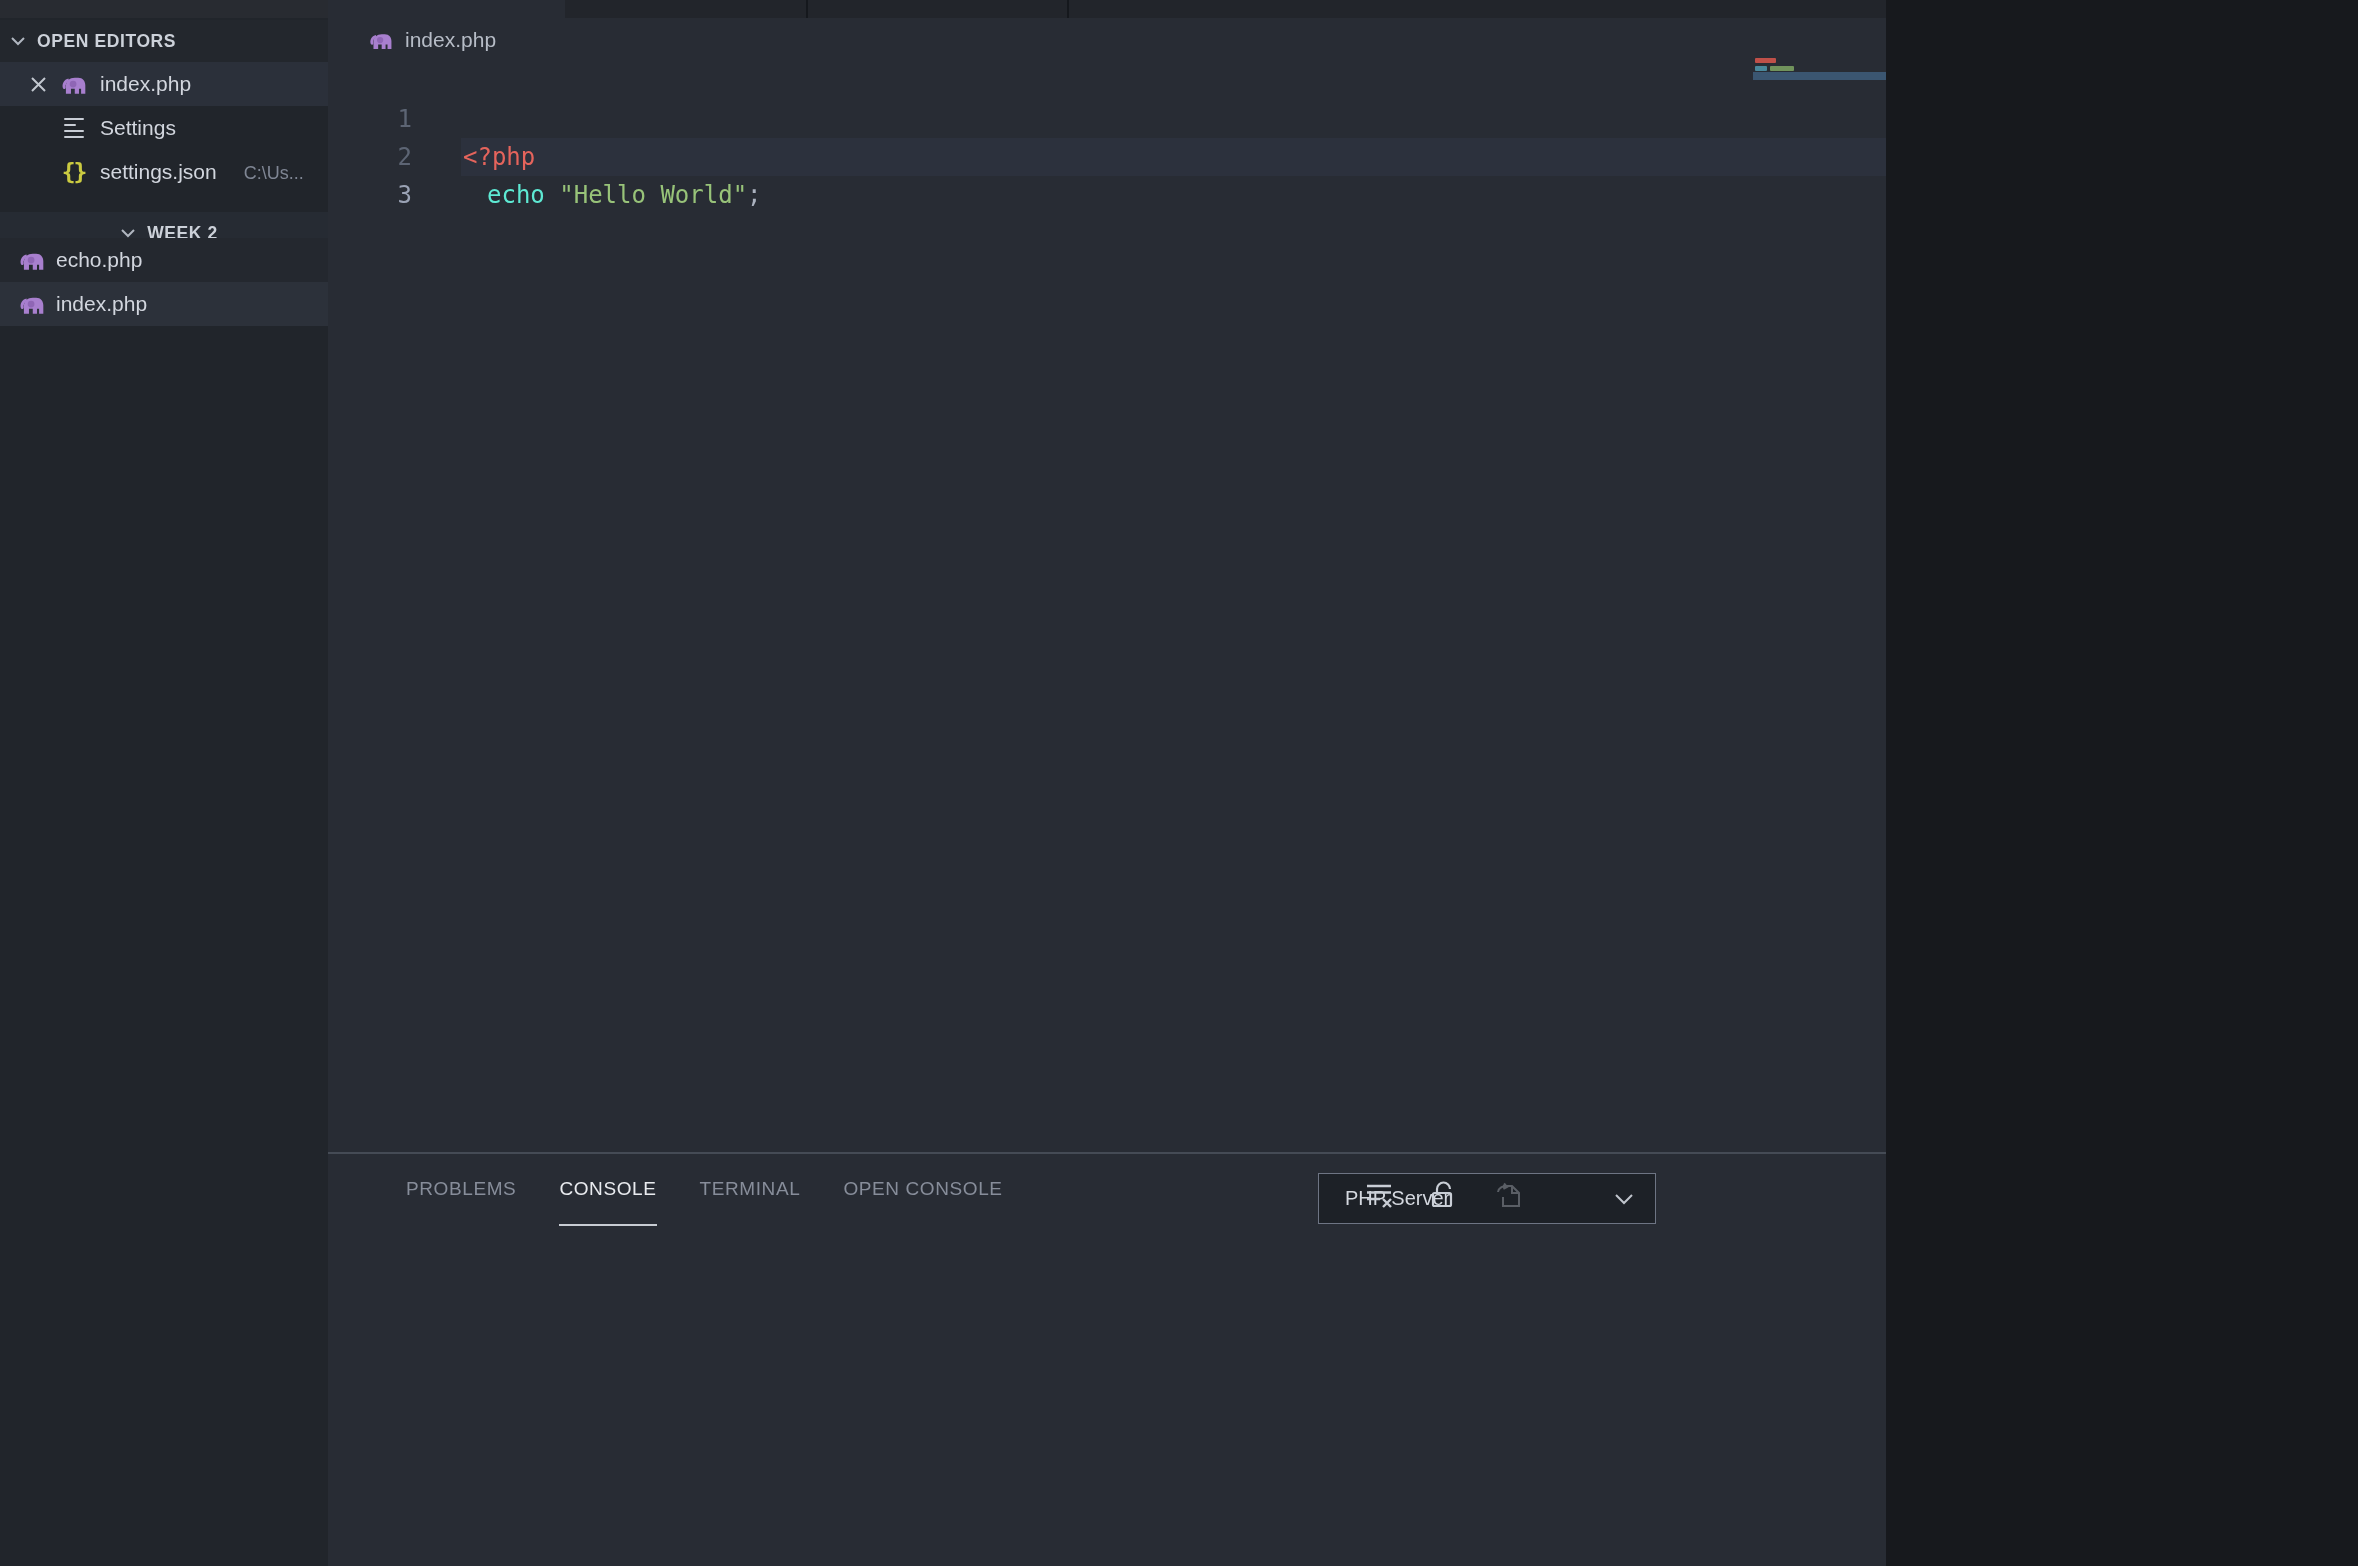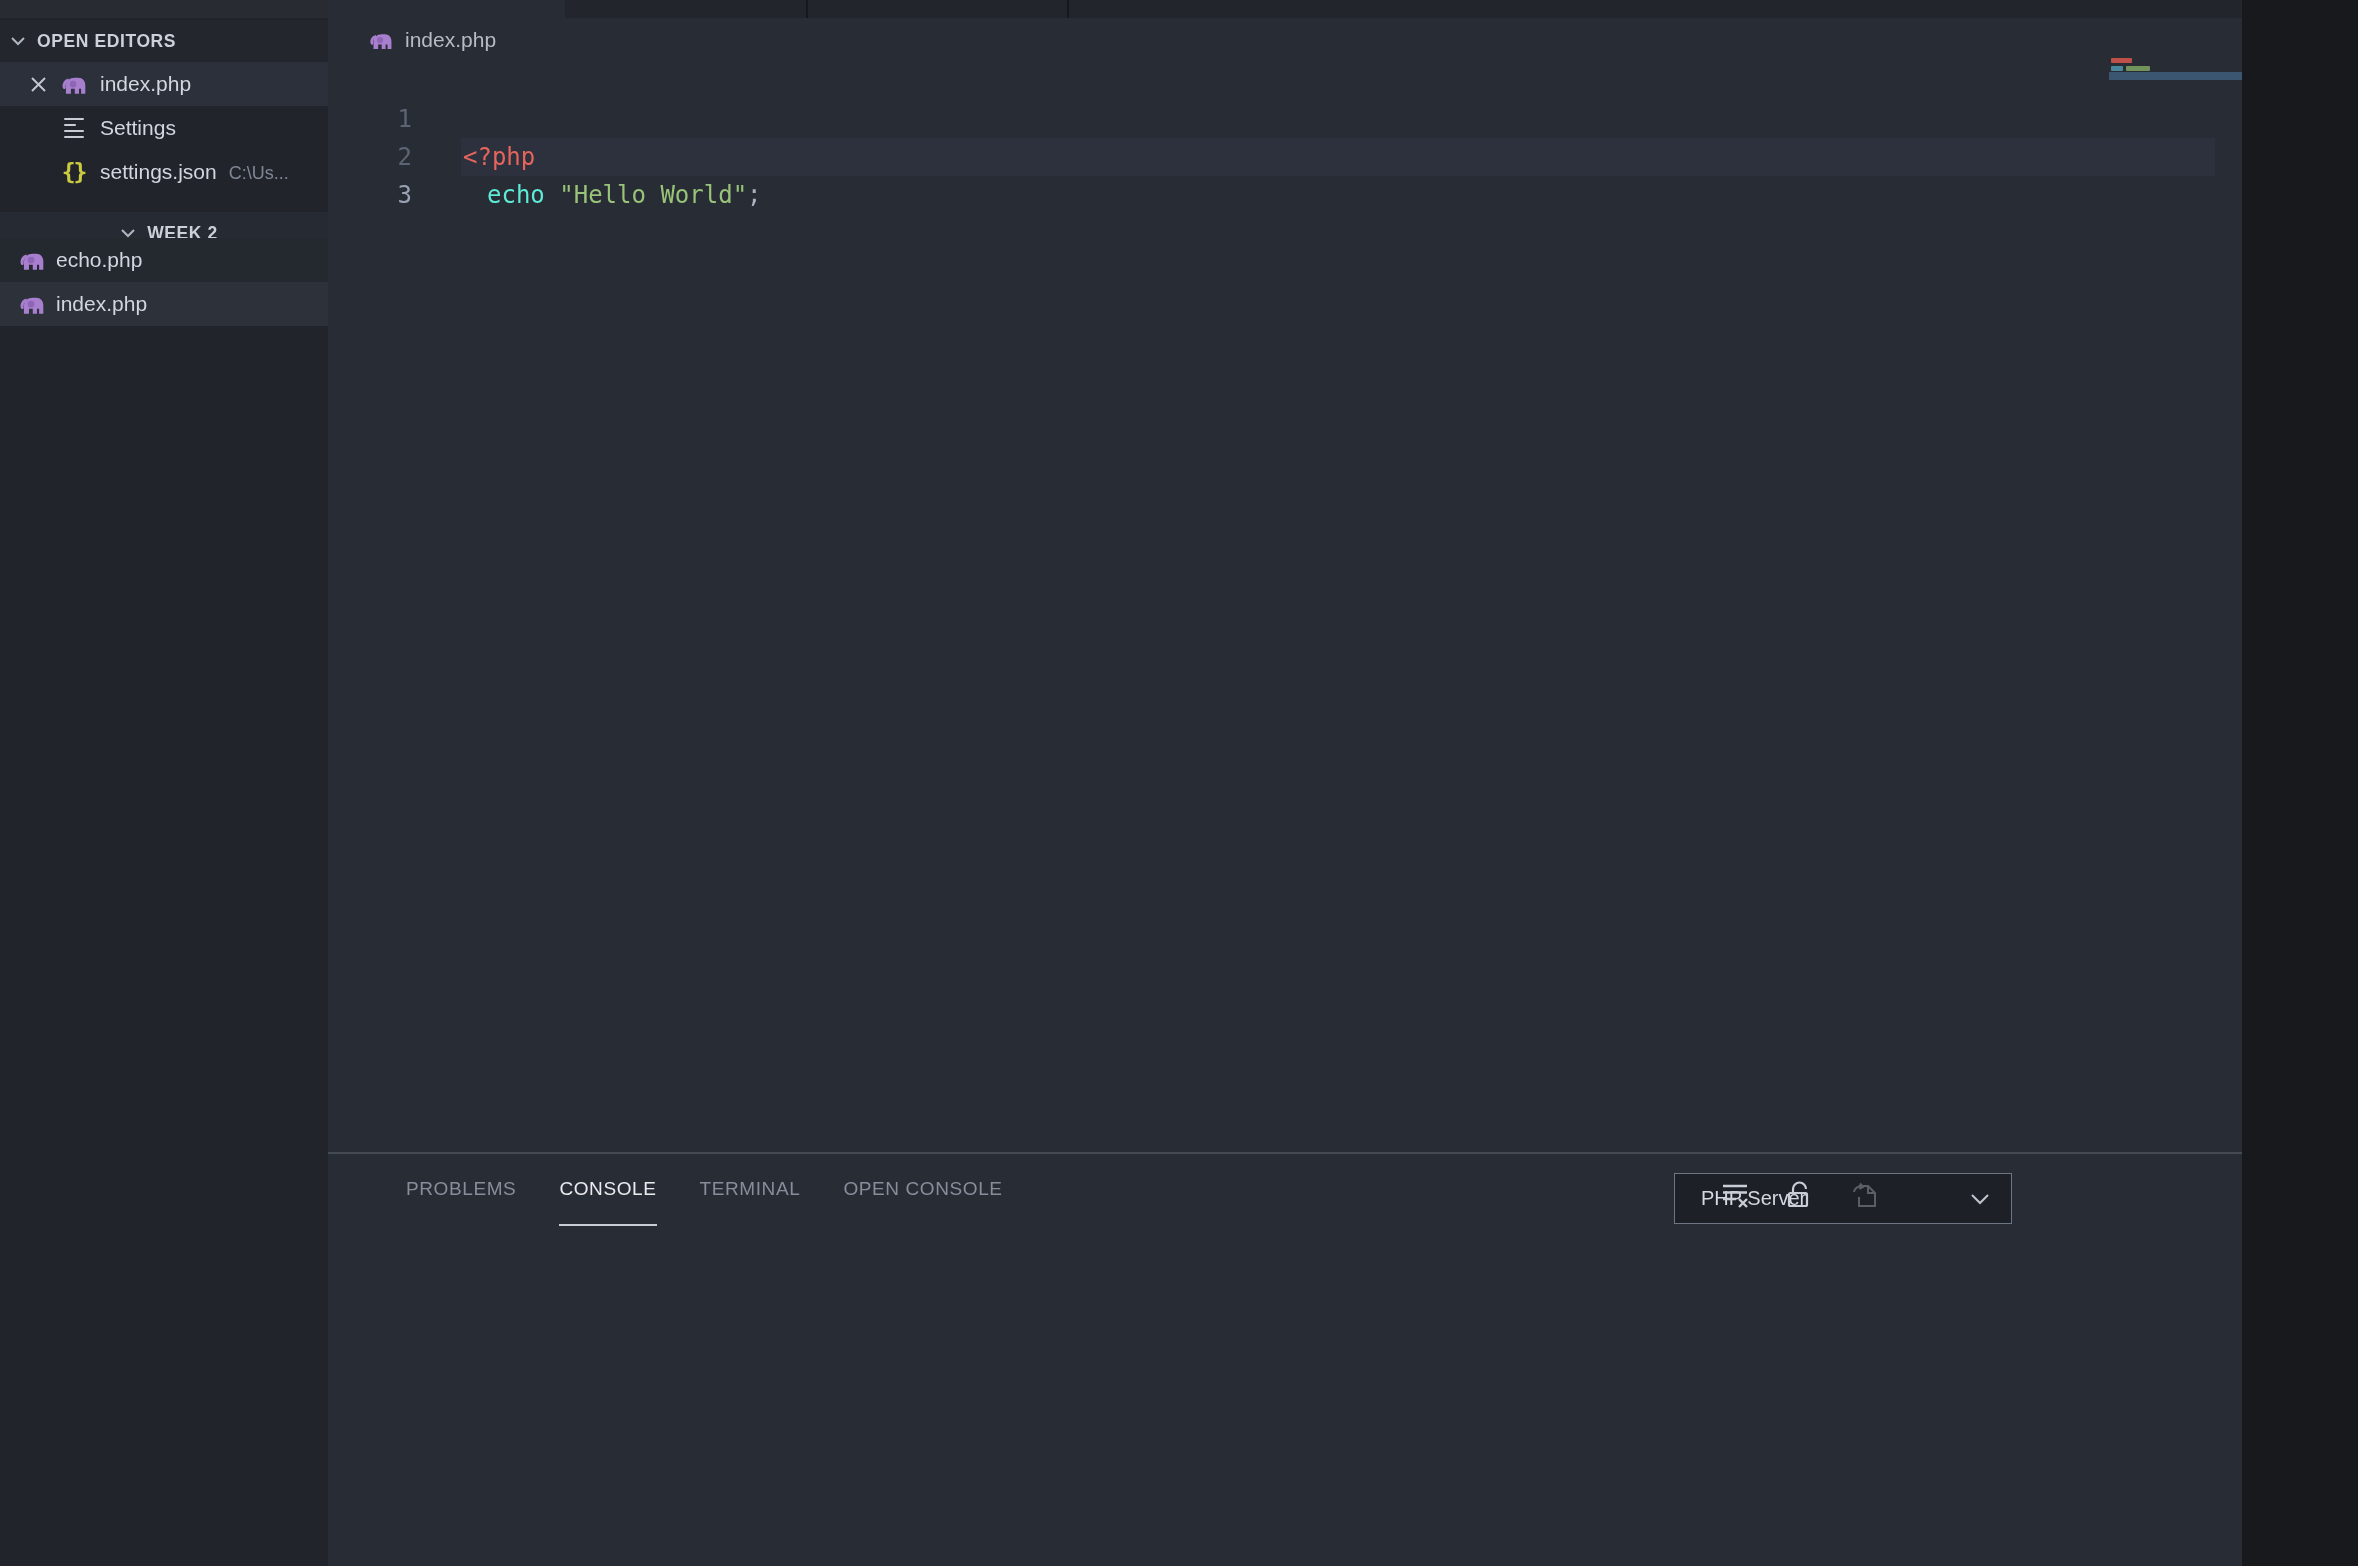--- a/index.html
+++ b/index.html
@@ -1,17 +1,17 @@
 <!DOCTYPE html>
 <html><head>
 <meta charset="utf-8">
 <style>
   html,body{margin:0;padding:0;background:#17191d;}
   .app{
-    position:relative;width:2242px;height:1566px;overflow:hidden;
+    position:relative;width:1886px;height:1566px;overflow:hidden;
     background:#282c34;font-family:"Liberation Sans",sans-serif;
     -webkit-font-smoothing:antialiased;
   }
   
   .sidebar{position:absolute;left:0;top:0;width:328px;height:1566px;background:#21252b;}
   .sidebar-top-strip{position:absolute;left:0;top:0;width:100%;height:18px;background:#282b31;}
   .section-header{
     position:absolute;left:0;width:100%;height:42px;display:flex;align-items:center;
     color:#ccd1d9;font-size:17.5px;font-weight:bold;letter-spacing:.6px;
   }
@@ -26,21 +26,21 @@
   .row-settings{top:106px;}
   .row-json{top:150px;}
   .row-echo{top:238px;background:#24282f;}
   .row-idx-week{top:282px;background:#2c313a;}
   .close-x{width:19px;height:19px;margin-left:29px;display:flex;}
   .file-ico{width:27px;height:27px;display:flex;align-items:center;justify-content:center;}
   .ico-at-60{position:absolute;left:60px;}
   .ico-at-18{position:absolute;left:18px;}
   .lbl-at-100{position:absolute;left:100px;white-space:nowrap;}
   .lbl-at-56{position:absolute;left:56px;white-space:nowrap;text-align:right;}
-  .dim-path{color:#7f8694;font-size:18px;margin-left:12px;}
+  .dim-path{color:#7f8694;font-size:18px;margin-left:27px;}
   .json-glyph{font-family:"DejaVu Sans Mono",monospace;font-weight:bold;font-size:23px;color:#cbcb41;letter-spacing:-2px;}
   .settings-lines{display:flex;flex-direction:column;gap:3.5px;width:20px;}
   .settings-lines i{height:2.6px;background:#c8cdd5;border-radius:1px;}
   .settings-lines i:nth-child(2){width:60%;}
 
   
   .editor{position:absolute;left:328px;top:0;right:0;height:1152px;background:#282c34;}
   .tabstrip{position:absolute;left:0;top:0;right:0;height:18px;}
   .tabstrip-rest{position:absolute;left:237px;top:0;right:0;height:18px;background:#22252b;}
   .tabsep{position:absolute;top:0;width:2px;height:18px;background:#15181d;}

